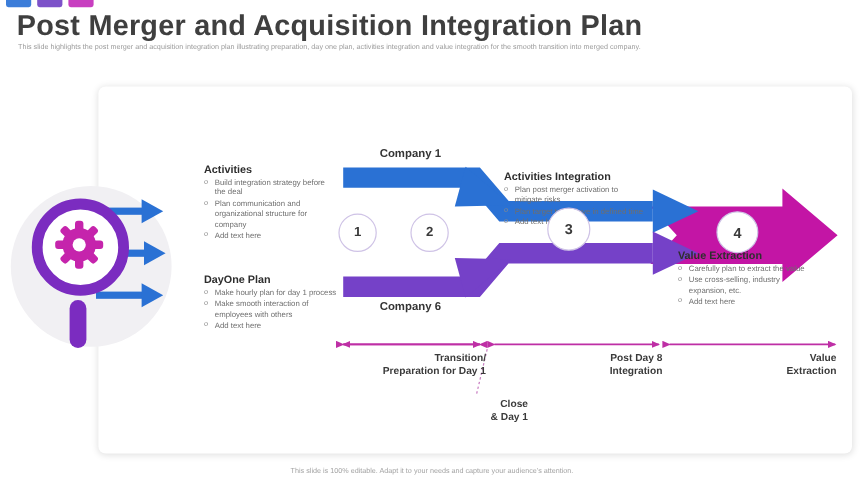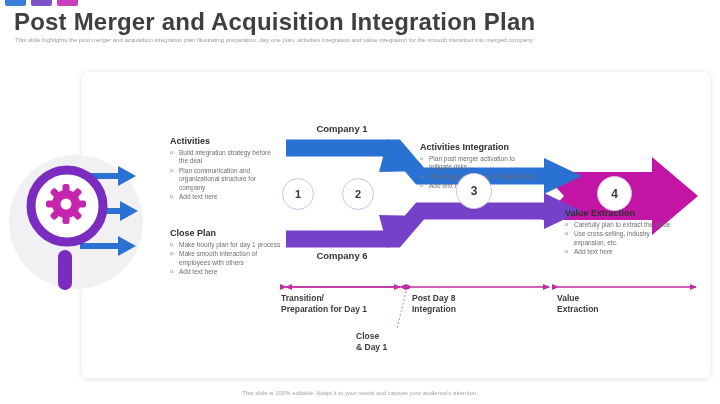--- a/index.html
+++ b/index.html
@@ -33,21 +33,21 @@
   .tblock li::before{content:"o";position:absolute;left:0;top:0;font-size:6px;color:#8a8a8a;}
   .sec-prep{left:170px;top:136px;width:106px;}
   .sec-dayone{left:170px;top:228px;width:112px;}
   .sec-activities{left:420px;top:98px;width:118px;margin-top:44px;}
   .sec-value{left:565px;top:208px;width:112px;}
   .biglabel{position:absolute;z-index:3;font-size:9.5px;font-weight:bold;color:#353535;text-align:center;}
   .lbl-c1{left:296px;top:123px;width:92px;}
   .lbl-c2{left:296px;top:250px;width:92px;}
   .lbl-merged{left:540px;top:149px;width:134px;}
   .phase{position:absolute;z-index:3;font-size:8.5px;font-weight:bold;color:#3a3a3a;
-         text-align:left;white-space:pre-line;line-height:1.35;}
+         text-align:right;white-space:pre-line;line-height:1.35;}
   .ph1{left:281px;top:293px;width:124px;}
   .ph2{left:412px;top:293px;width:140px;}
   .ph3{left:557px;top:293px;width:140px;}
   .milestone{left:356px;top:331px;width:84px;}
   .footer{position:absolute;left:0;top:390px;width:720px;text-align:center;font-size:6px;color:#a3a3a3;}
 </style>
 </head>
 <body>
 
 <div class="slide">
@@ -130,21 +130,21 @@
   <div class="tblock sec-prep">
     <h3>Activities</h3>
     <ul>
       <li>Build integration strategy before the deal</li>
       <li>Plan communication and organizational structure for company</li>
       <li>Add text here</li>
     </ul>
   </div>
 
   <div class="tblock sec-dayone">
-    <h3>Close Plan</h3>
+    <h3>DayOne Plan</h3>
     <ul>
       <li>Make hourly plan for day 1 process</li>
       <li>Make smooth interaction of employees with others</li>
       <li>Add text here</li>
     </ul>
   </div>
 
   <div class="tblock sec-activities">
     <h3>Activities Integration</h3>
     <ul>

